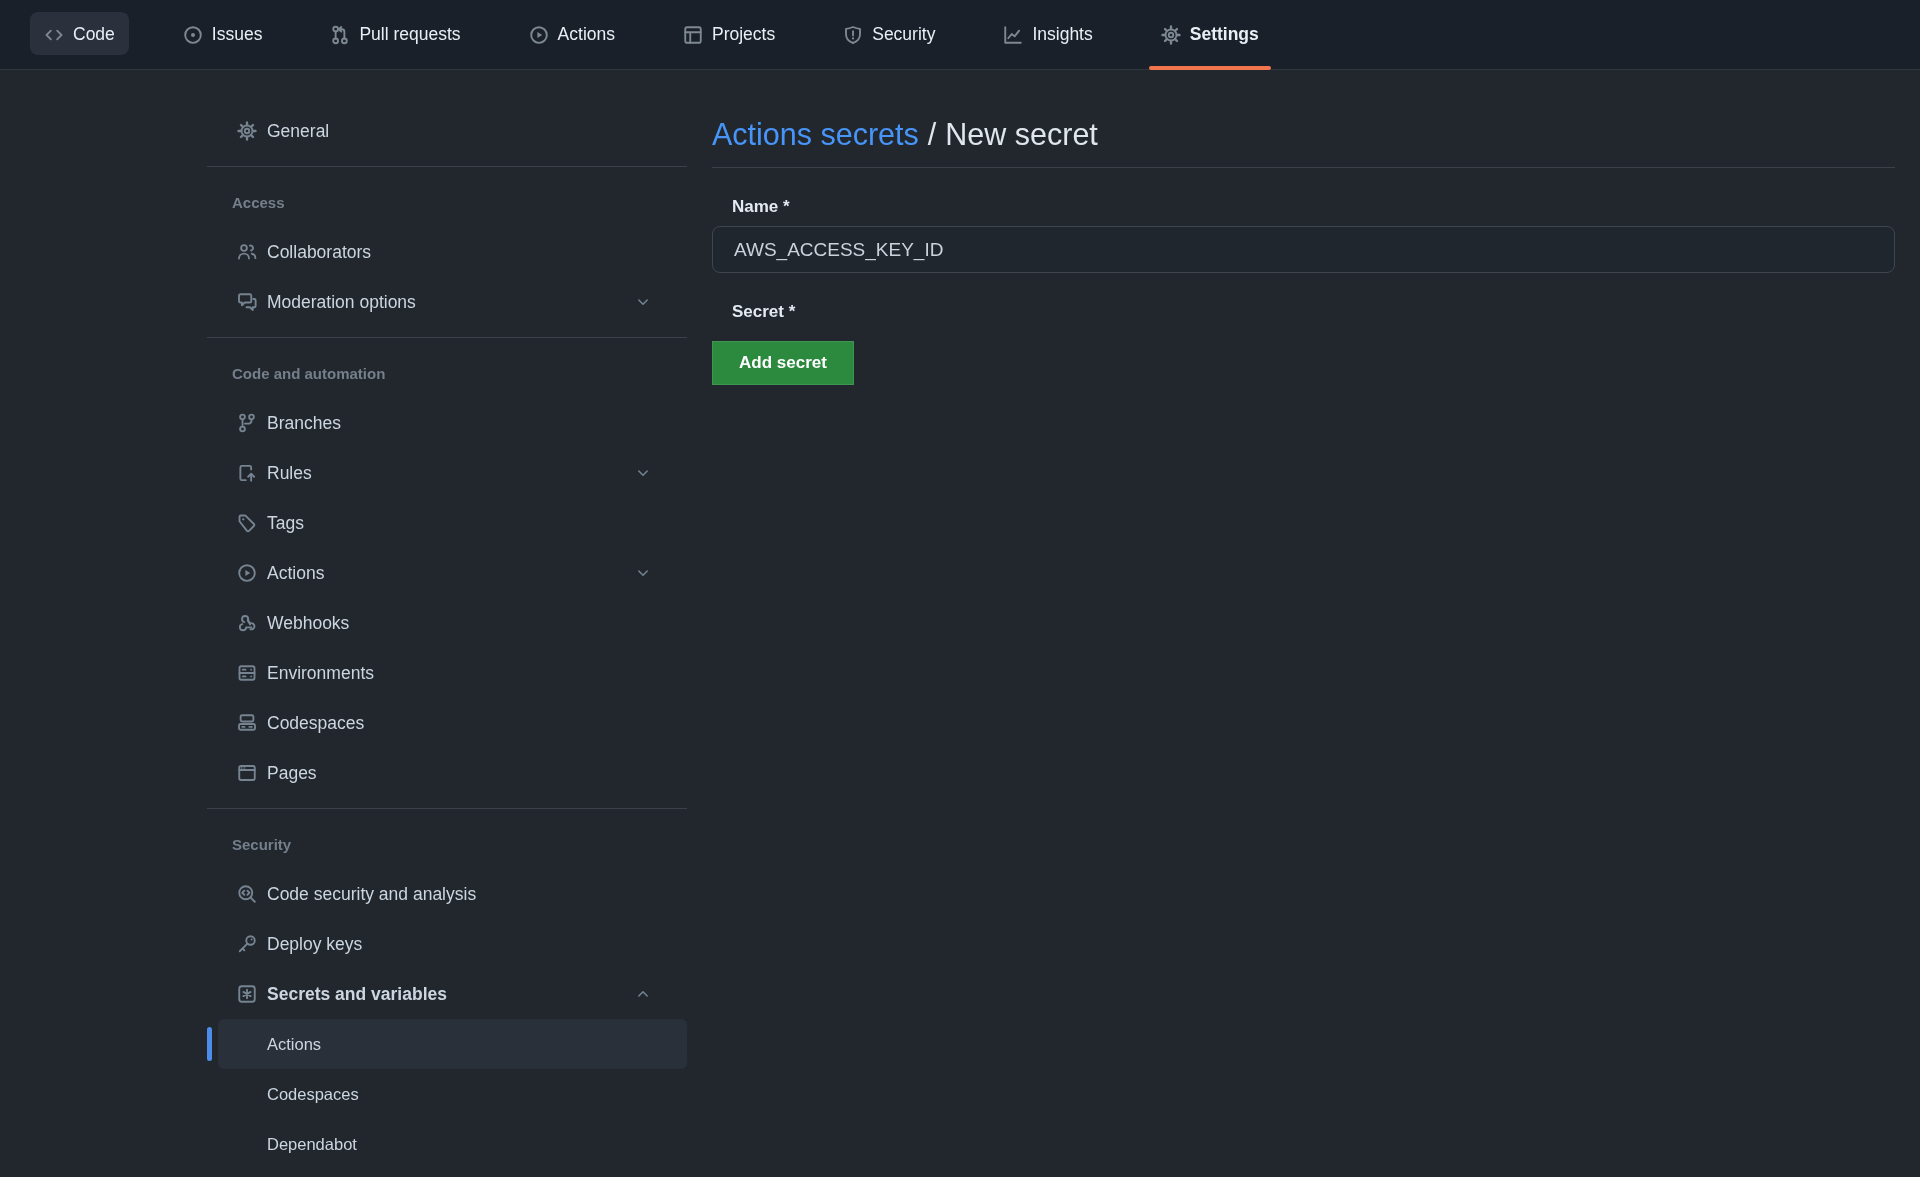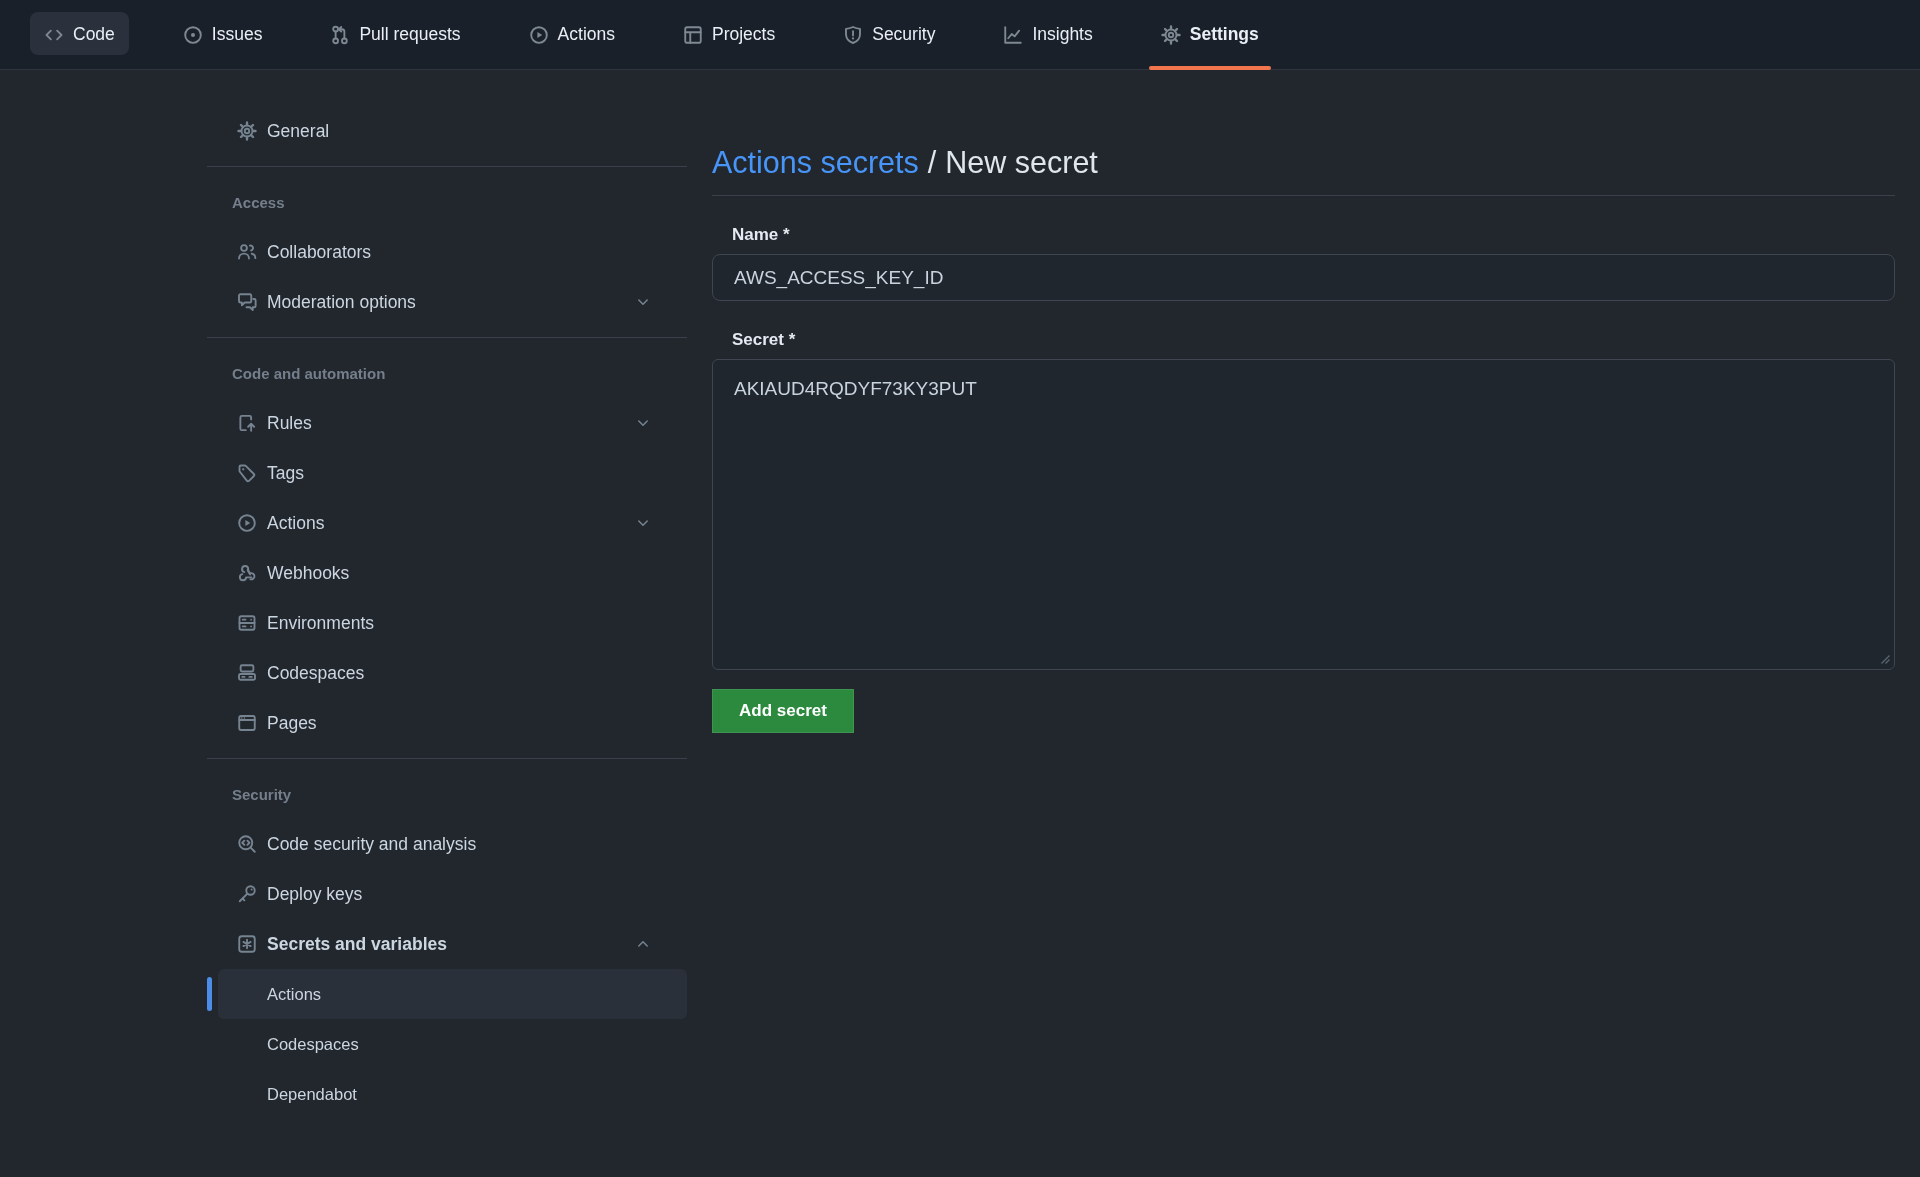--- a/index.html
+++ b/index.html
@@ -53,21 +53,21 @@
     border-radius:6px; font-size:16.5px; color:#ccd6e0; position:relative; cursor:pointer;
   }
   .sub-item.selected { background:#2a303a; }
   .sub-item.selected::before {
     content:""; position:absolute; left:-11px; top:8px; width:5px; height:34px;
     border-radius:3px; background:#4b8de8;
   }
 
   
   .main { position:absolute; left:712px; top:70px; width:1183px; }
-  .breadcrumb { margin-top:75px; font-size:30.5px; font-weight:400; }
+  .breadcrumb { margin-top:47px; font-size:30.5px; font-weight:400; }
   .breadcrumb .link { color:#4795f8; cursor:pointer; }
   .breadcrumb .sep { color:#dfe6ec; margin:0 9px; }
   .breadcrumb .current { color:#dfe6ec; }
   .head-divider { border:0; border-top:1px solid #3a414a; margin:15px 0 0; }
   .field-label { margin-top:29px; font-size:17px; font-weight:700; color:#e3eaf1;margin-left:20px; }
   .text-input {
     margin-top:9px; width:100%; height:47px; background:#20262e;
     border:1px solid #3f4650; border-radius:8px; color:#c9d3dd;
     font-size:19px; padding:0 21px; font-family:inherit; outline:none;
   }
@@ -215,20 +215,32 @@
       <svg width="16" height="16" viewBox="0 0 16 16">
           <path d="M3.8 6 8 10.2 12.2 6"></path>
         </svg>
     </span>
   </div>
 
   <hr class="side-divider">
 
   <div class="side-header">Code and automation</div>
 
+  <div class="side-item">
+    <span class="ic">
+      <svg width="20" height="20" viewBox="0 0 16 16">
+          <circle cx="4.4" cy="3.2" r="1.9"></circle>
+          <circle cx="4.4" cy="12.8" r="1.9"></circle>
+          <circle cx="11.6" cy="3.2" r="1.9"></circle>
+          <path d="M4.4 5.1v5.8"></path>
+          <path d="M11.6 5.1v.6c0 1.7-1.3 2.8-3 2.8H6.3"></path>
+        </svg>
+    </span>
+    <span>Branches</span>
+  </div>
 
   <div class="side-item">
     <span class="ic">
       <svg width="20" height="20" viewBox="0 0 16 16">
           <path d="M7 13.7H3.9c-.7 0-1.2-.55-1.2-1.2V3.5c0-.65.5-1.2 1.2-1.2h6.2c.65 0 1.2.55 1.2 1.2v1.6"></path>
           <path d="M11.3 14.2V9M8.9 11l2.4-2.4L13.7 11"></path>
         </svg>
     </span>
     <span>Rules</span>
     <span class="ic side-chevron">
@@ -367,23 +379,15 @@
   <h1 class="breadcrumb">
     <span class="link">Actions secrets</span><span class="sep">/</span><span class="current">New secret</span>
   </h1>
 
   <hr class="head-divider">
 
   <div class="field-label">Name *</div>
   <input class="text-input" type="text" value="AWS_ACCESS_KEY_ID" style="">
 
   <div class="field-label">Secret *</div>
-  <div class="secret-wrap">
-    <textarea style="">AKIAUD4RQDYF73KY3PUT</textarea>
-    <span class="grip">
-      <svg width="13" height="13" viewBox="0 0 13 13" fill="none" stroke="currentColor" stroke-width="1.2">
-          <path d="M11.5 3.5 3.5 11.5M11.5 7.5 7.5 11.5"></path>
-        </svg>
-    </span>
-  </div>
 
   <button class="add-btn">Add secret</button>
 </main>
 
 </body></html>

